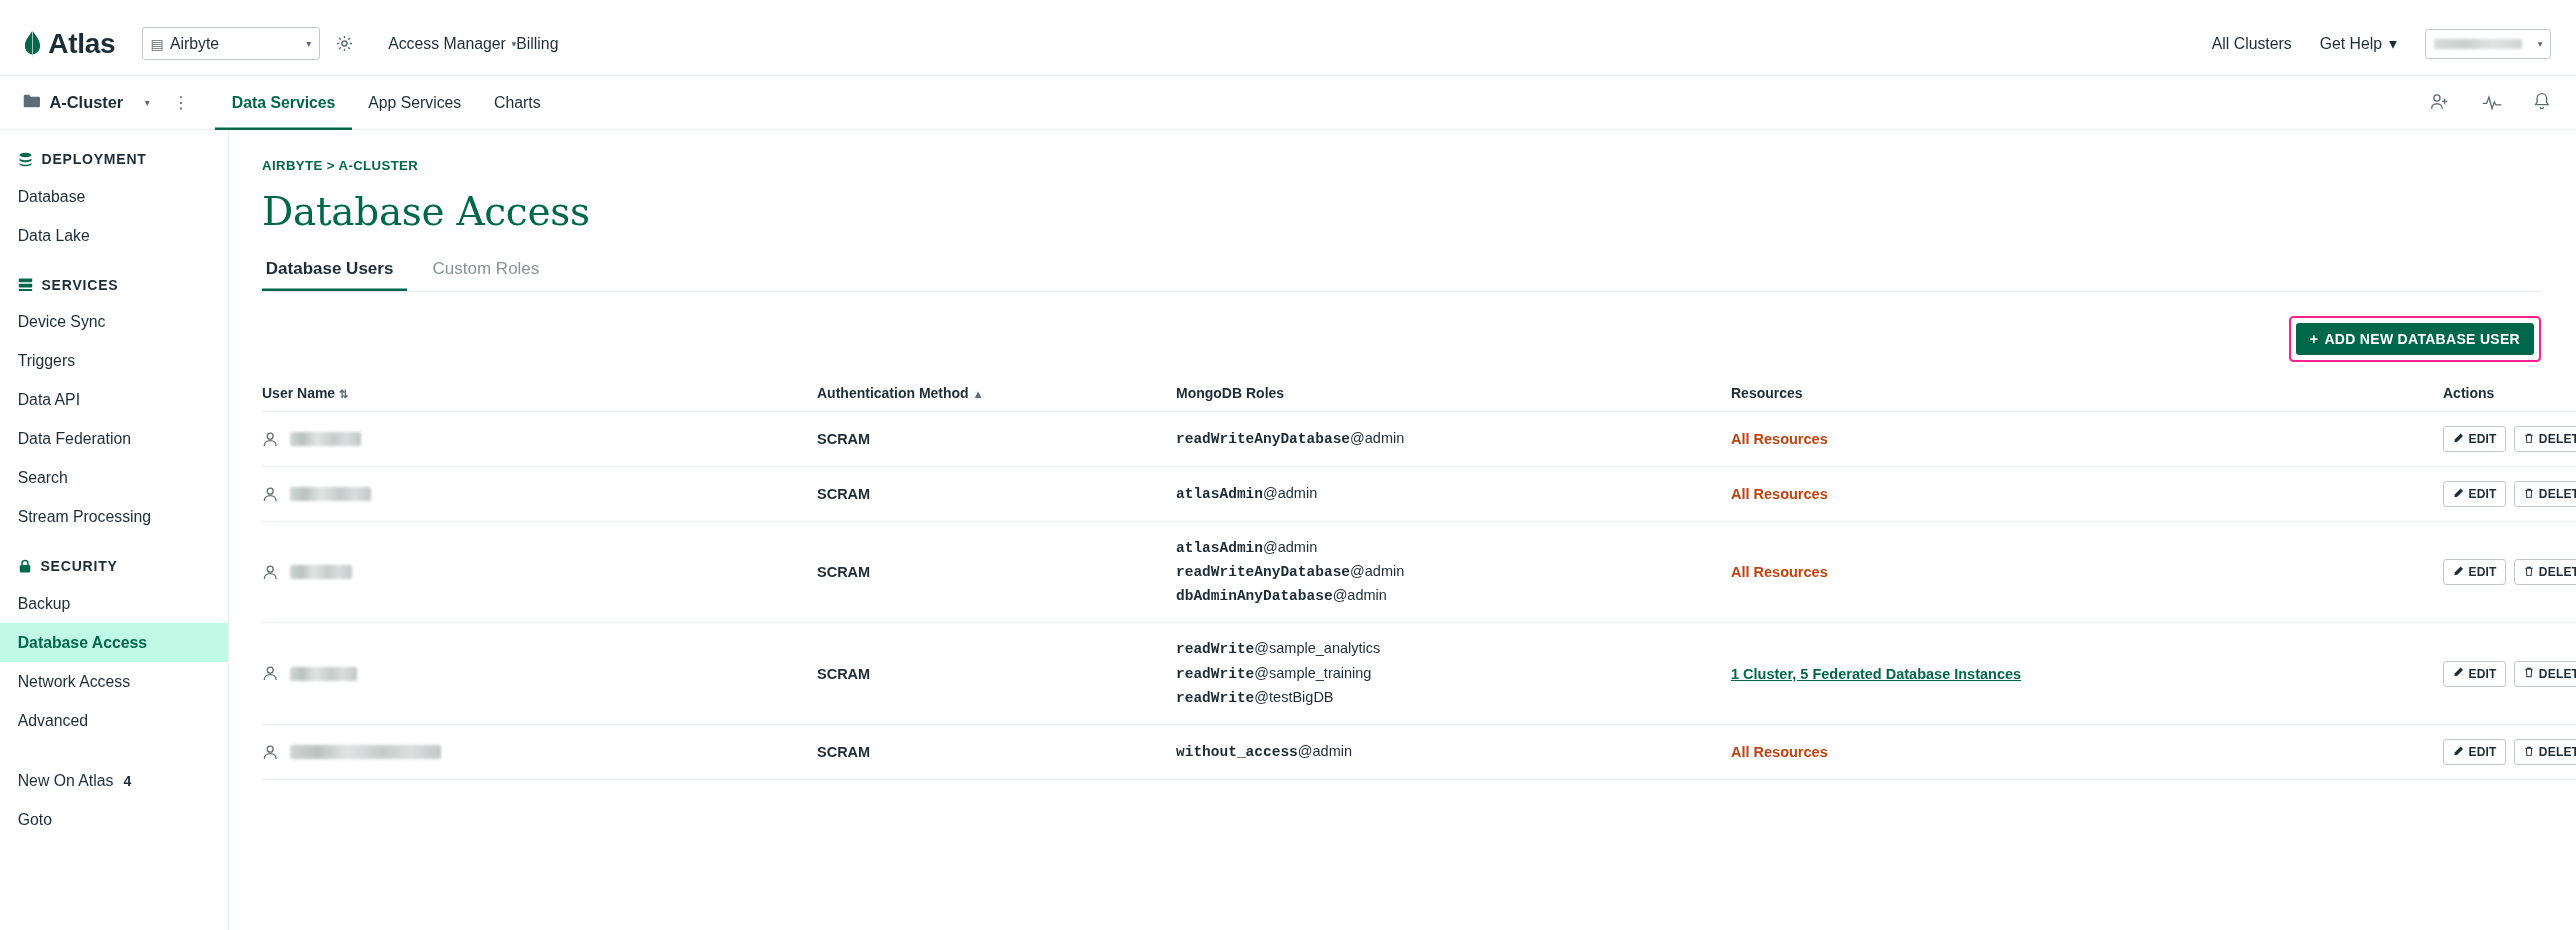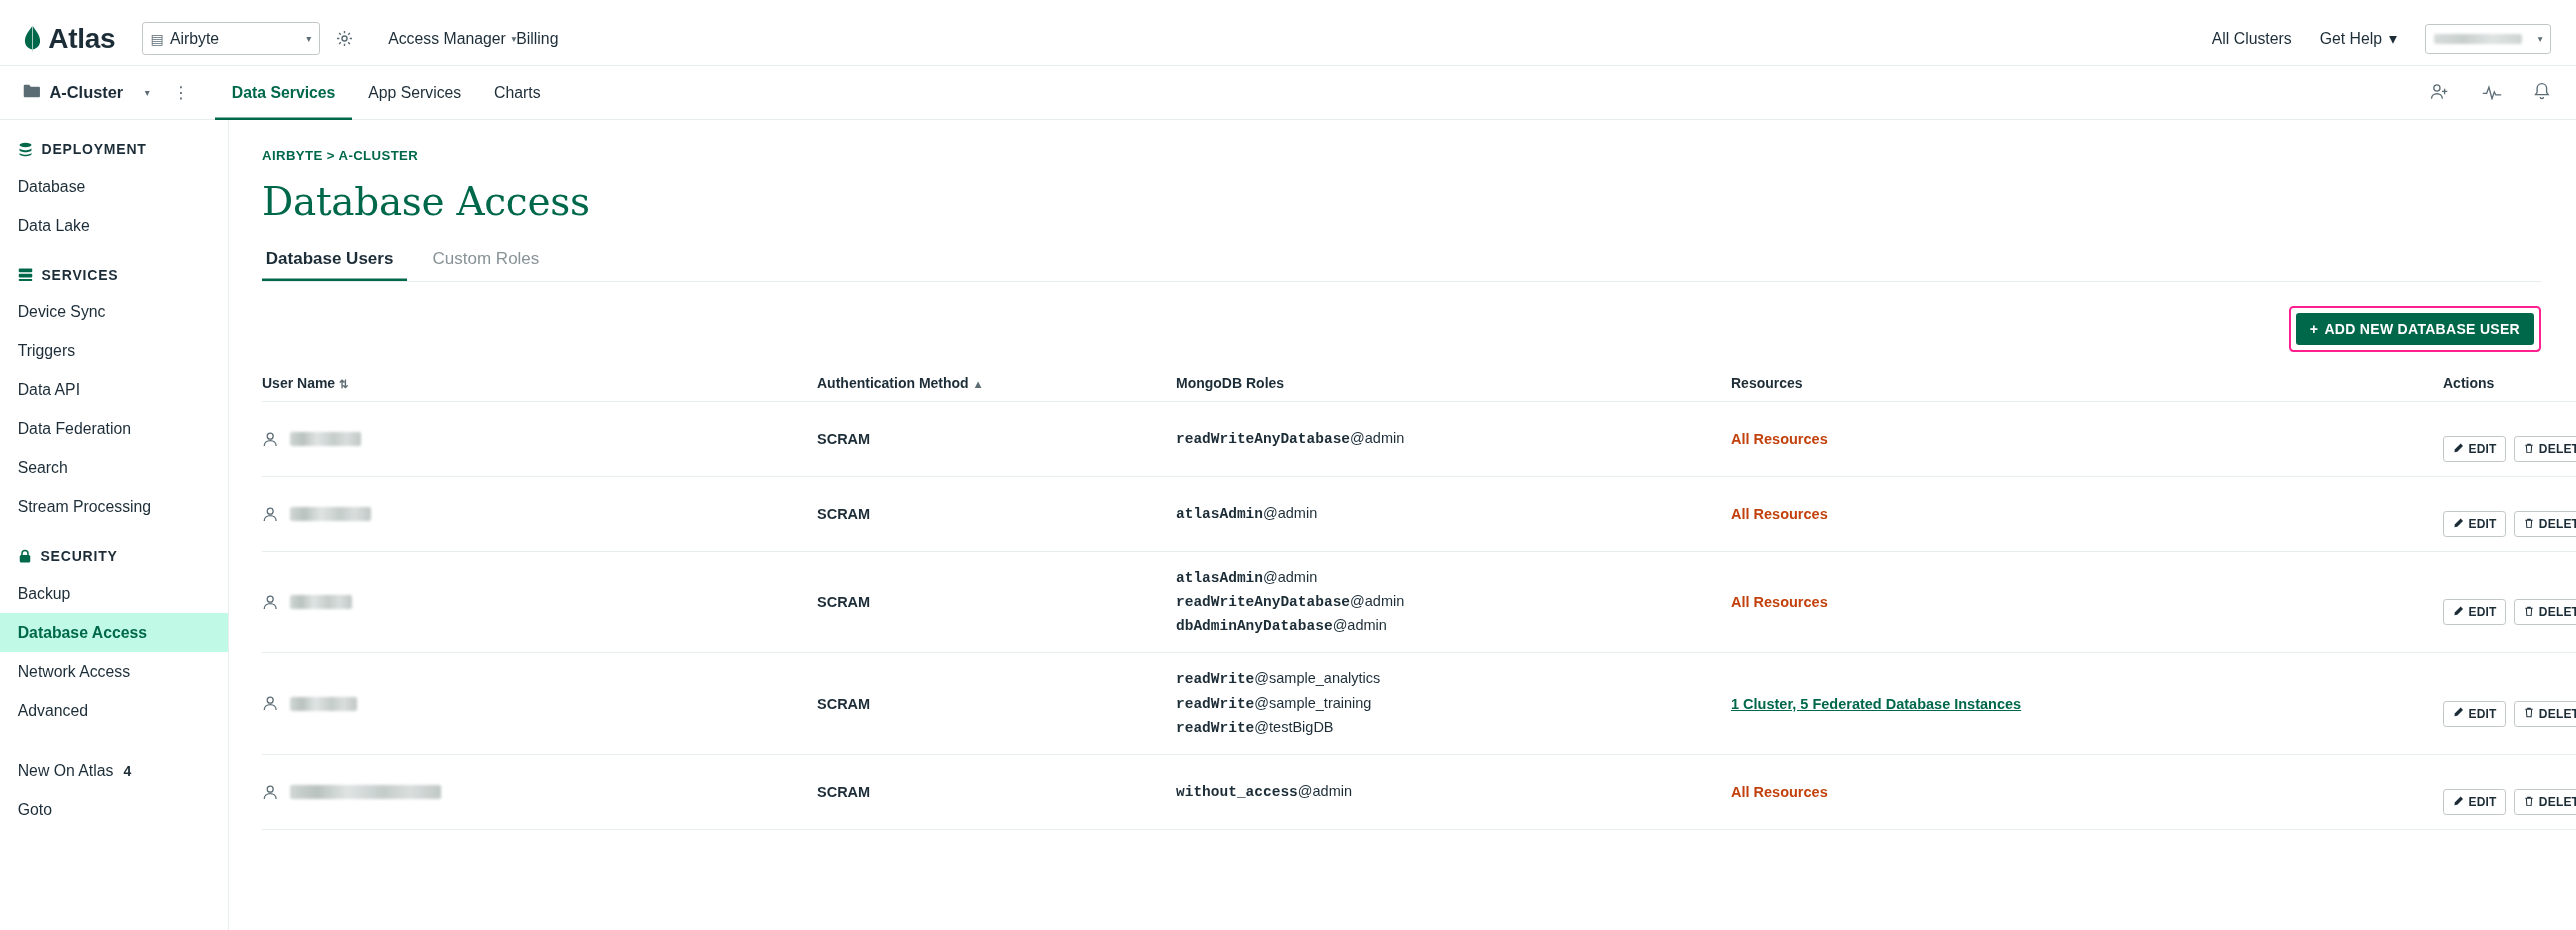--- a/index.html
+++ b/index.html
@@ -7,21 +7,21 @@
     margin: 0; padding: 0;
     width: 2576px; height: 931px;
     background: #ffffff;
     font-family: "Liberation Sans", sans-serif;
     color: #1c2d38;
     overflow: hidden;
   }
 
   
   .topbar {
-    height: 66px;
+    height: 76px;
     border-bottom: 0.6px solid #e7eeec;
     display: flex;
     align-items: center;
     padding: 12px 25px 0 23px;
     background: #fff;
   }
   .brand { display: flex; align-items: center; gap: 6.3px; }
   .leaf { width: 19px; height: 28px; position: relative; }
   .leaf svg { display:block; }
   .brand-name {
@@ -246,21 +246,20 @@
     border: 0.6px solid #c1c7c6;
     border-radius: 3.2px;
     background: #fff;
     font-size: 12px;
     font-weight: 700;
     letter-spacing: 0.2px;
     color: #1c2d38;
     padding: 5px 8.8px;
     display: flex; align-items: center; gap: 5px;
     white-space: nowrap;
-    margin-top: 20px;
   }
   .act-btn .gl { font-size: 11.3px; }
 </style>
 </head>
 <body>
 
 <div class="topbar">
   <div class="brand">
     <span class="leaf">
       <svg width="19" height="28" viewBox="0 0 30 44">

